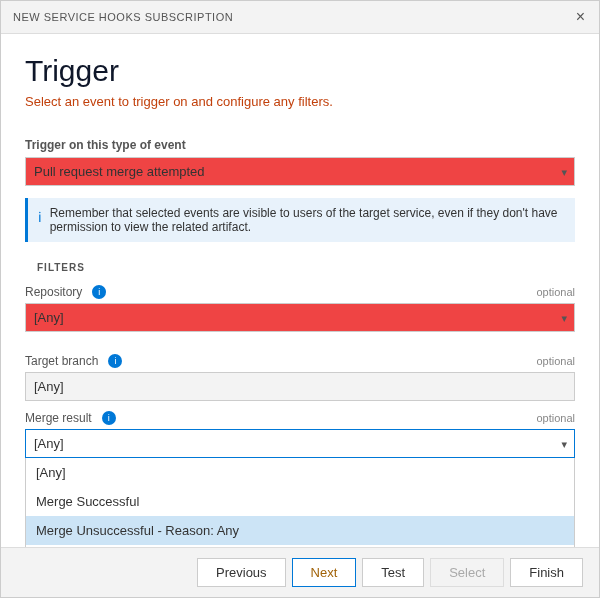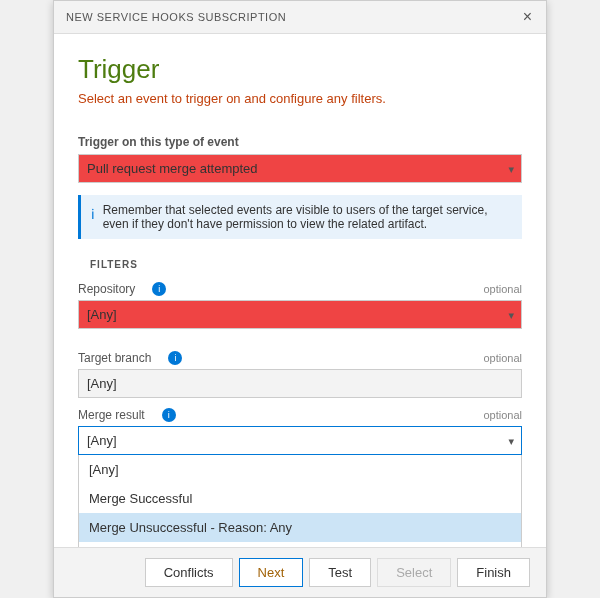--- a/index.html
+++ b/index.html
@@ -6,21 +6,21 @@
     body {
       font-family: 'Segoe UI', Arial, sans-serif;
       font-size: 13px;
       background: #f0f0f0;
       display: flex;
       align-items: center;
       justify-content: center;
       height: 100vh;
     }
     .dialog {
-      width: 494px;
+      width: 600px;
       height: 598px;
       background: #fff;
       border: 1px solid #ccc;
       display: flex;
       flex-direction: column;
       box-shadow: 0 2px 8px rgba(0,0,0,0.2);
     }
     .dialog-title-bar {
       background: #f3f3f3;
       border-bottom: 1px solid #ddd;
@@ -45,22 +45,22 @@
       padding: 0 2px;
     }
     .dialog-body {
       flex: 1;
       padding: 20px 24px 16px;
       overflow-y: auto;
       display: flex;
       flex-direction: column;
     }
     .page-heading {
-      font-size: 26px;
-      color: #4d7c0f;
+      font-size: 30px;
+      color: #0f172a;
       font-weight: 300;
       margin-bottom: 6px;
     }
     .page-subtitle {
       font-size: 13px;
       color: #c2410c;
       margin-bottom: 29px;
     }
     .field-label {
       font-size: 12px;
@@ -124,21 +124,21 @@
       display: flex;
       justify-content: space-between;
       align-items: center;
       margin-bottom: 4px;
     }
     .filter-label {
       font-size: 12px;
       color: #555;
       display: flex;
       align-items: center;
-      gap: 17px;
+      gap: 10px;
     }
     .info-circle {
       width: 14px;
       height: 14px;
       border-radius: 50%;
       background: #0078d7;
       color: #fff;
       font-size: 9px;
       display: inline-flex;
       align-items: center;
@@ -290,19 +290,19 @@
           <div class="dropdown-item">Merge Successful</div>
           <div class="dropdown-item selected">Merge Unsuccessful - Reason: Any</div>
           <div class="dropdown-item">Merge Unsuccessful - Reason: Conflicts</div>
 
         </div>
       </div>
     </div>
   </div>
 
   <div class="dialog-footer">
-    <button class="footer-btn">Conflicts</button>
+    <button class="footer-btn">Previous</button>
     <button class="footer-btn primary">Next</button>
     <button class="footer-btn">Test</button>
     <button class="footer-btn" disabled="">Select</button>
     <button class="footer-btn">Finish</button>
   </div>
 </div>
 
 </body></html>

